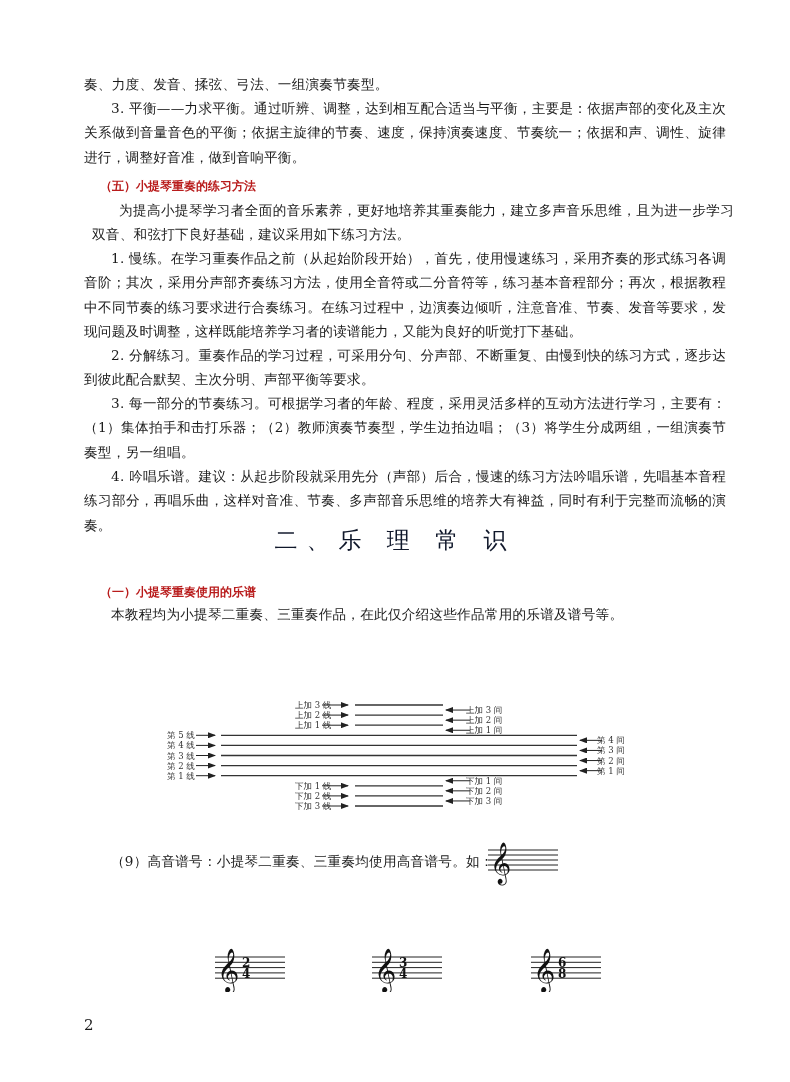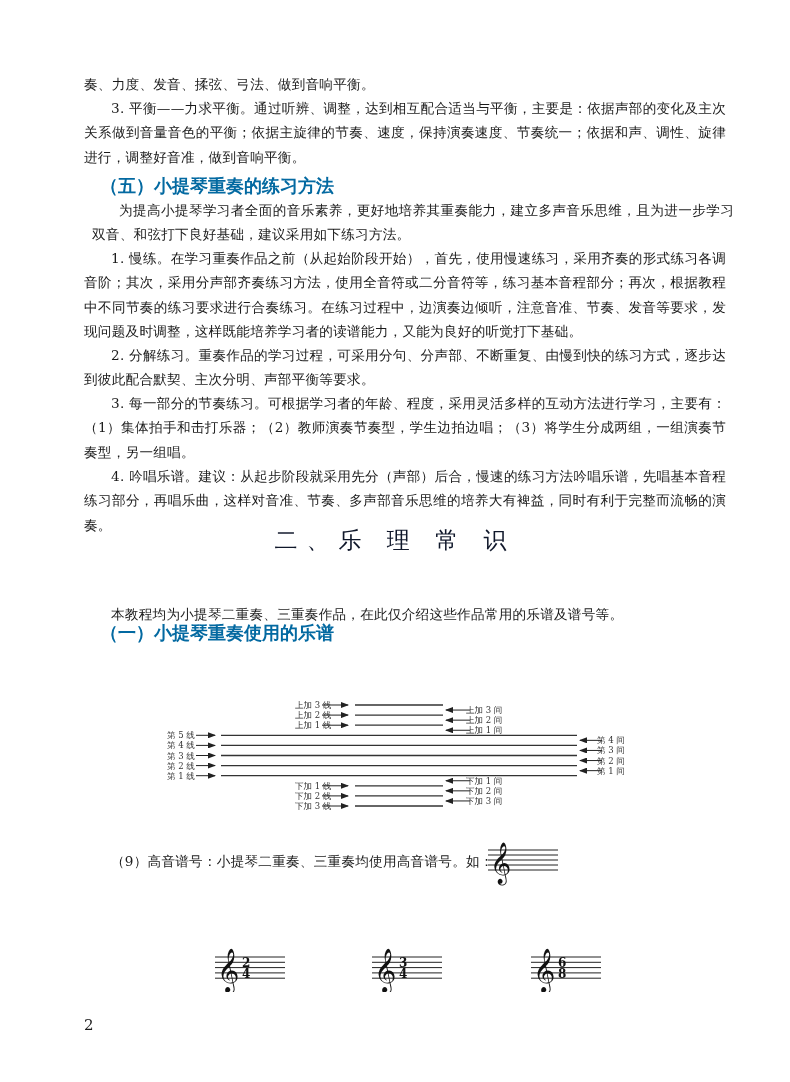--- a/index.html
+++ b/index.html
@@ -11,54 +11,54 @@
   .page { position: absolute; left: 0; top: 0; width: 790px; height: 1082px; }
   .para {
     position: absolute; left: 84px; width: 642px;
     font-size: 13.6px; line-height: 24.3px; letter-spacing: 0.25px;
     text-align: justify; text-indent: 27px;
   }
   .noindent { text-indent: 0; }
   .heading {
     position: absolute; left: 104px;
     font-family: "DejaVu Sans", "Liberation Sans", sans-serif;
-    font-weight: bold; font-size: 18px; line-height: 20px; color: #0369a1;
+    font-weight: bold; font-size: 12px; line-height: 20px; color: #b91c1c;
   }
   .title {
     position: absolute; left: 0; width: 790px; top: 524px; text-align: center;
     font-family: "DejaVu Sans", "Liberation Sans", sans-serif;
     font-size: 23px; letter-spacing: 9px; line-height: 32px; color: #0f172a;
   }
   .pagenum {
     position: absolute; left: 84px; top: 1016px;
     font-size: 15px; font-family: "DejaVu Serif", "Liberation Serif", serif;
   }
   .inline-staff {
     position: absolute;
   }
   svg text { font-family: "DejaVu Serif", "Liberation Serif", serif; }
 </style>
 </head>
 <body>
 
 <div class="page">
 
-  <div class="para noindent" style="top:72px;">奏、力度、发音、揉弦、弓法、做到音响平衡。</div>
+  <div class="para noindent" style="top:72px;">奏、力度、发音、揉弦、弓法、一组演奏节奏型。</div>
   <div class="para" style="top:96px;">3. 平衡——力求平衡。通过听辨、调整，达到相互配合适当与平衡，主要是：依据声部的变化及主次关系做到音量音色的平衡；依据主旋律的节奏、速度，保持演奏速度、节奏统一；依据和声、调性、旋律进行，调整好音准，做到音响平衡。</div>
 
   <div class="heading" style="top:176px;left:100px;">（五）小提琴重奏的练习方法</div>
   <div class="para" style="top:198px;margin-left:8px;">为提高小提琴学习者全面的音乐素养，更好地培养其重奏能力，建立多声音乐思维，且为进一步学习双音、和弦打下良好基础，建议采用如下练习方法。</div>
   <div class="para" style="top:246px;">1. 慢练。在学习重奏作品之前（从起始阶段开始），首先，使用慢速练习，采用齐奏的形式练习各调音阶；其次，采用分声部齐奏练习方法，使用全音符或二分音符等，练习基本音程部分；再次，根据教程中不同节奏的练习要求进行合奏练习。在练习过程中，边演奏边倾听，注意音准、节奏、发音等要求，发现问题及时调整，这样既能培养学习者的读谱能力，又能为良好的听觉打下基础。</div>
   <div class="para" style="top:343px;">2. 分解练习。重奏作品的学习过程，可采用分句、分声部、不断重复、由慢到快的练习方式，逐步达到彼此配合默契、主次分明、声部平衡等要求。</div>
   <div class="para" style="top:391px;">3. 每一部分的节奏练习。可根据学习者的年龄、程度，采用灵活多样的互动方法进行学习，主要有：（1）集体拍手和击打乐器；（2）教师演奏节奏型，学生边拍边唱；（3）将学生分成两组，一组演奏节奏型，另一组唱。</div>
   <div class="para" style="top:464px;">4. 吟唱乐谱。建议：从起步阶段就采用先分（声部）后合，慢速的练习方法吟唱乐谱，先唱基本音程练习部分，再唱乐曲，这样对音准、节奏、多声部音乐思维的培养大有裨益，同时有利于完整而流畅的演奏。</div>
 
   <div class="title">二、乐 理 常 识</div>
 
-  <div class="heading" style="top:582px;left:100px;margin-top:41px;">（一）小提琴重奏使用的乐谱</div>
+  <div class="heading" style="top:582px;left:100px;">（一）小提琴重奏使用的乐谱</div>
   <div class="para" style="top:602px;">本教程均为小提琴二重奏、三重奏作品，在此仅介绍这些作品常用的乐谱及谱号等。</div>
 
   <svg style="position:absolute;left:0;top:690px;" width="790" height="130">
     <defs>
       <marker id="arr" markerWidth="8" markerHeight="6" refX="7" refY="3" orient="auto">
         <path d="M0,0 L8,3 L0,6 Z" fill="#222"></path>
       </marker>
     </defs>
     <g id="staff-lines">
         <line x1="355" y1="15" x2="443" y2="15" stroke="#333" stroke-width="1.3"></line>

